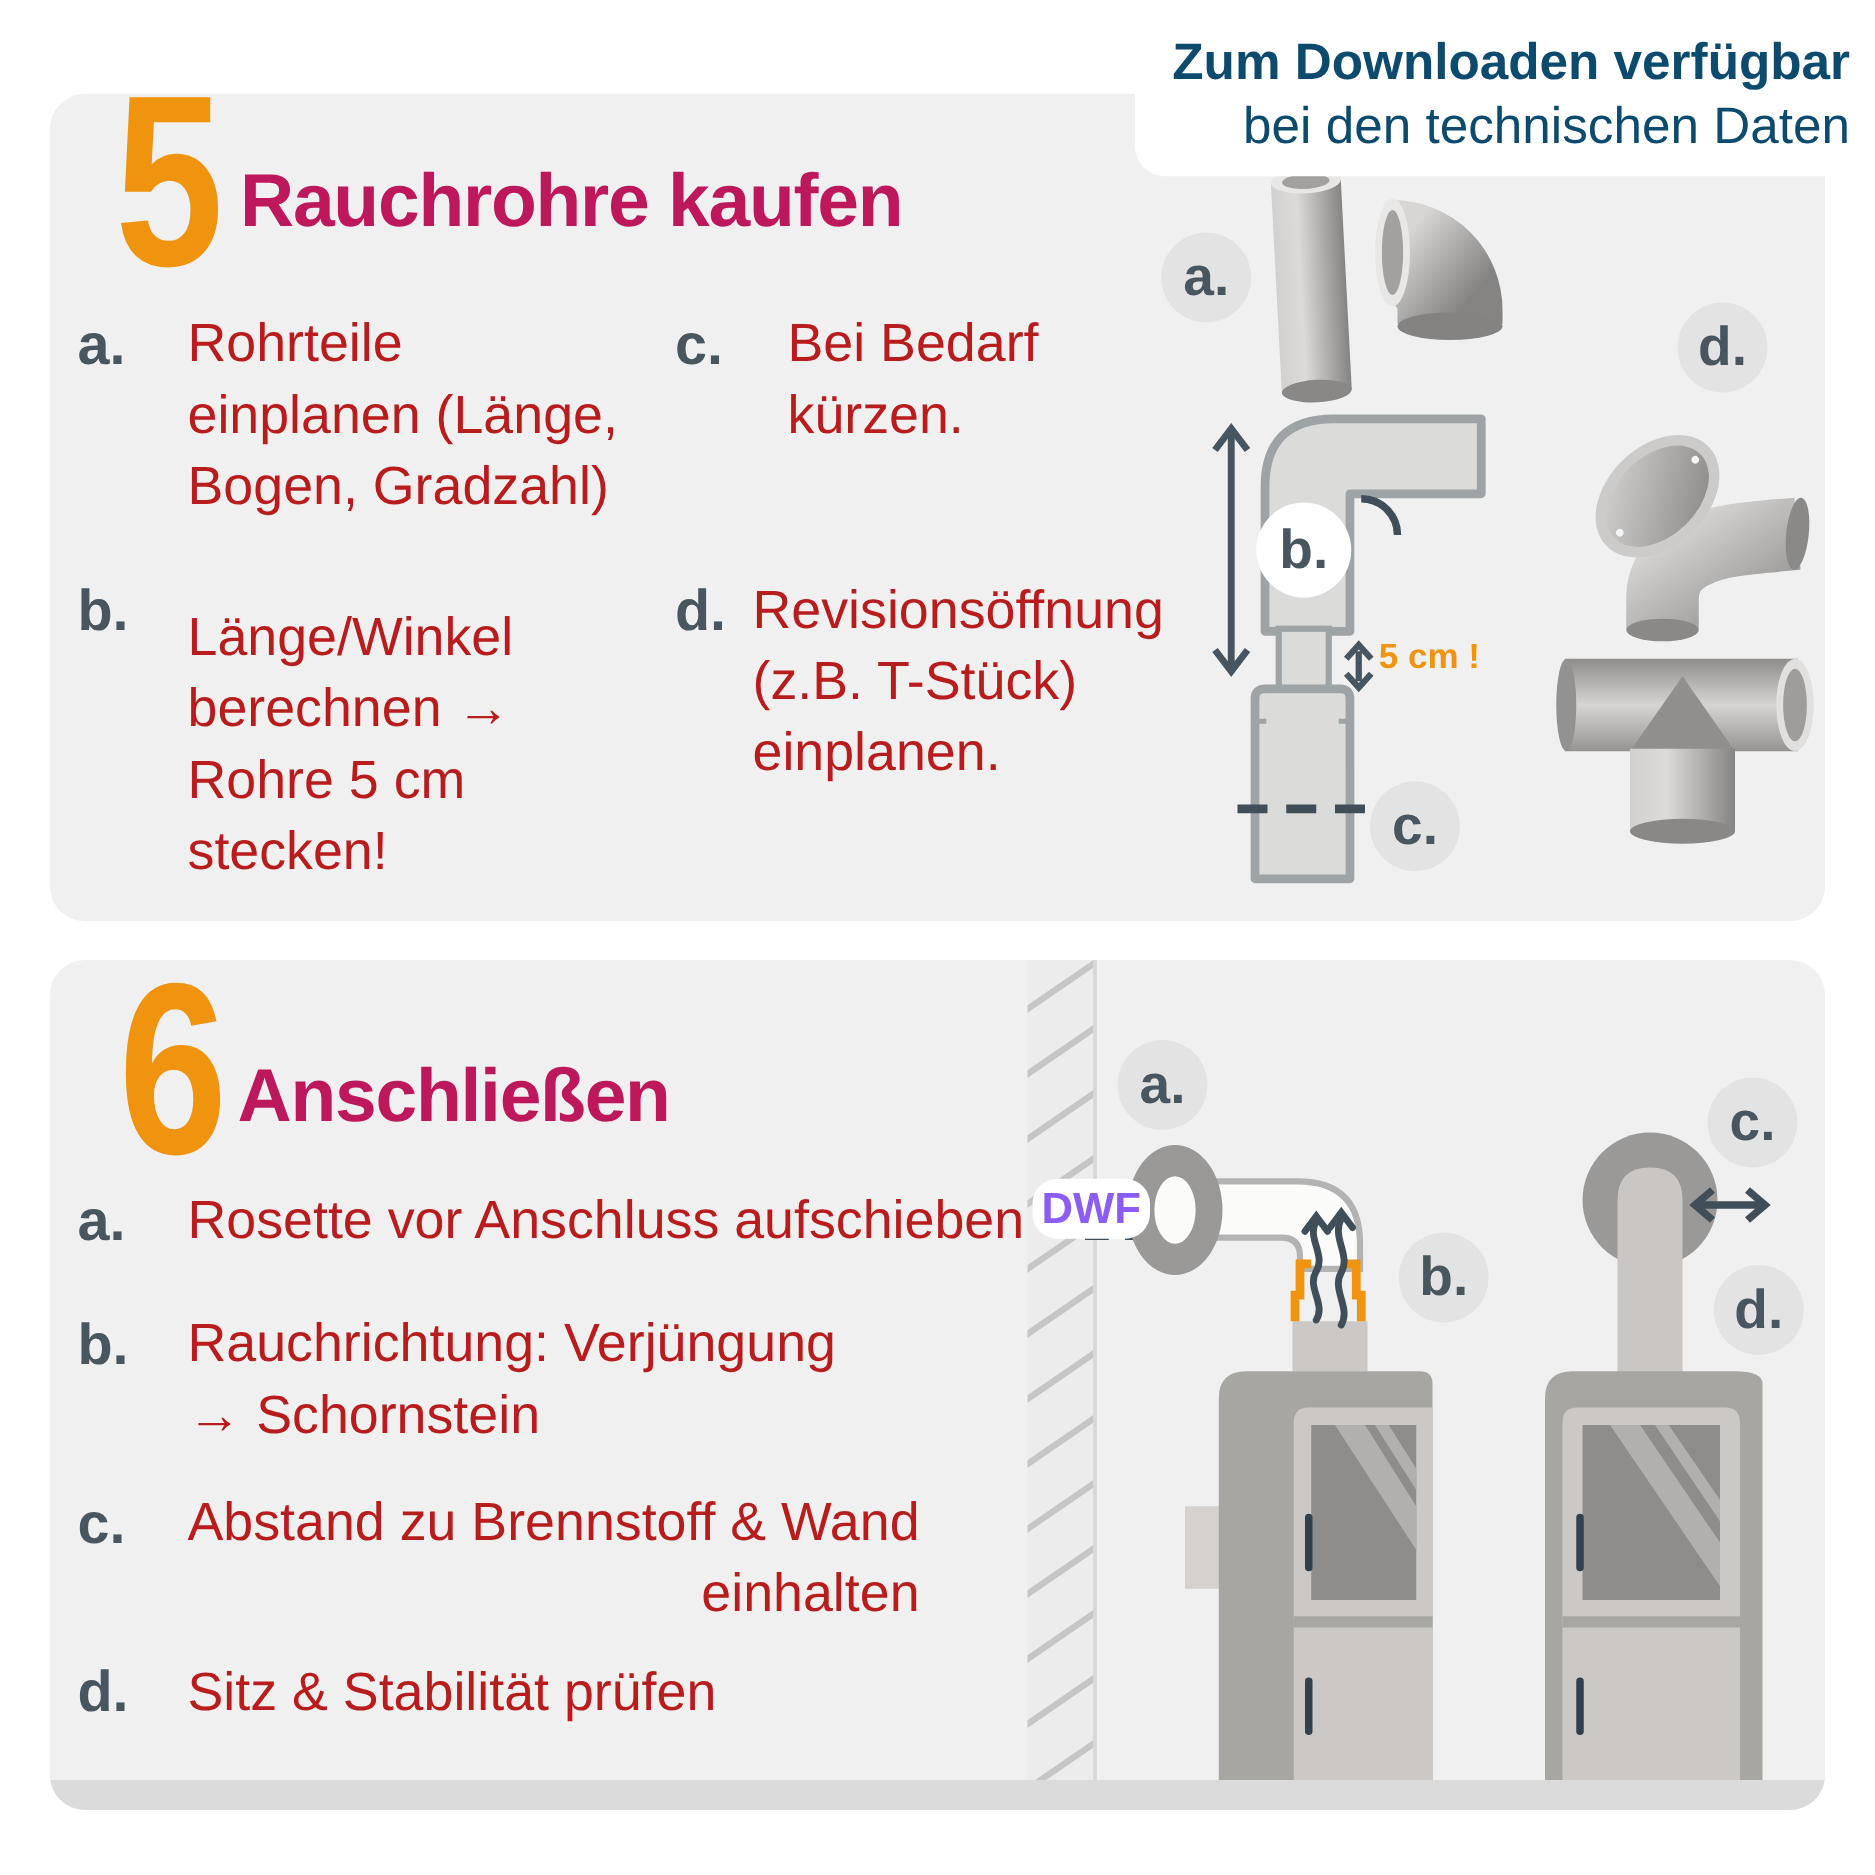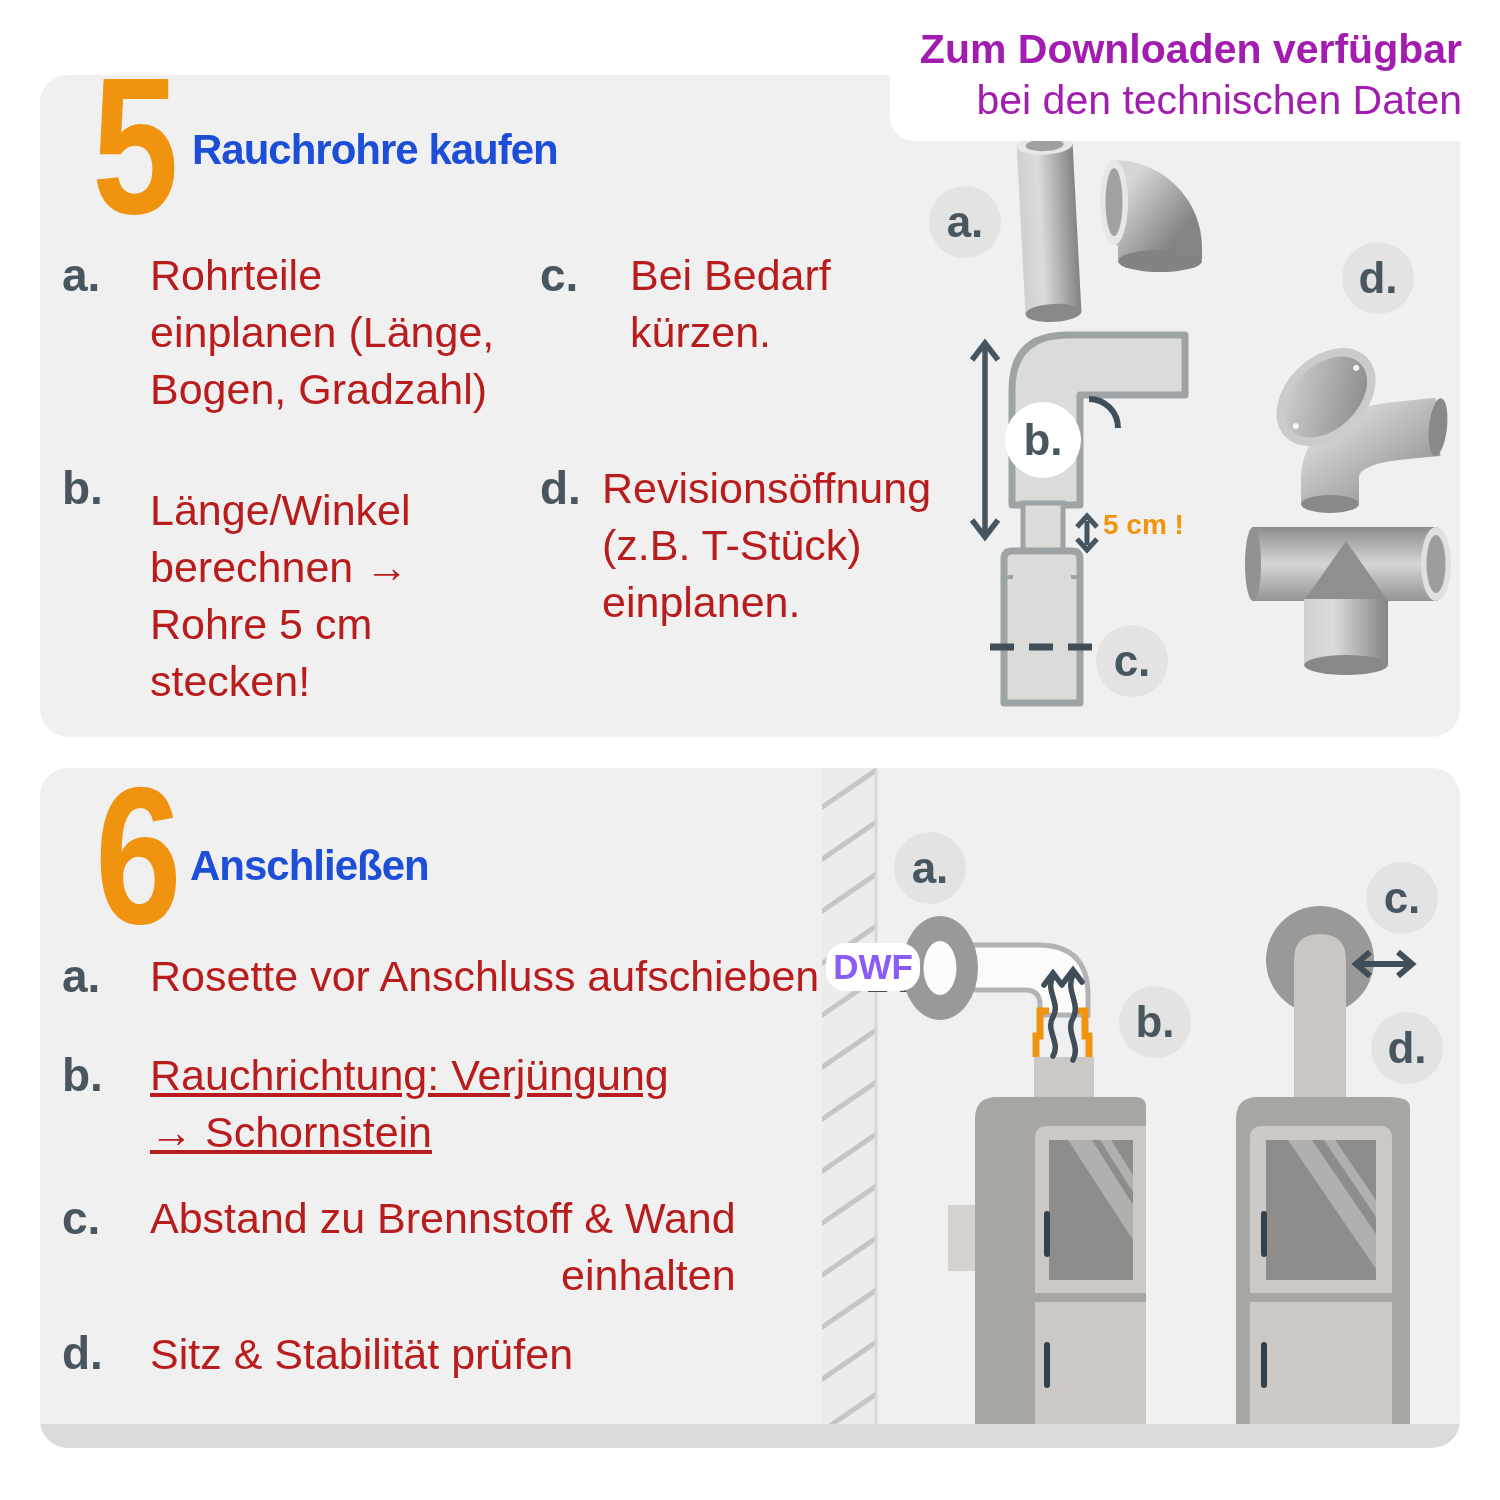--- a/index.html
+++ b/index.html
@@ -4,30 +4,30 @@
 <style>
   html,body{margin:0;padding:0;background:#ffffff;}
   #stage{position:relative;width:1500px;height:1500px;background:#ffffff;overflow:hidden;
          font-family:"Liberation Sans",sans-serif;}
   .panel{position:absolute;left:40px;width:1420px;background:#F0F0F0;border-radius:28px;overflow:hidden;}
   #panel5{top:75px;height:662px;}
   #panel6{top:768px;height:680px;}
   .panel svg{position:absolute;left:0;top:0;}
   .big-number{position:absolute;font-size:195px;font-weight:bold;color:#F0930E;line-height:1;
               transform:scaleX(0.8);transform-origin:left top;}
-  .panel-title{position:absolute;font-size:42px;font-weight:bold;color:#1d4ed8;letter-spacing:-1px;}
+  .panel-title{position:absolute;font-size:60px;font-weight:bold;color:#be185d;letter-spacing:-1px;}
   .item{position:absolute;}
   .item-letter{position:absolute;font-size:46px;font-weight:bold;color:#47565F;line-height:57px;}
   .item-text{position:absolute;font-size:43px;color:#b91c1c;line-height:57px;white-space:nowrap;margin-left:30px;}
   .badge{position:absolute;width:72px;height:72px;border-radius:50%;background:#E3E3E3;
          color:#47565F;font-size:44px;font-weight:bold;display:flex;align-items:center;
          justify-content:center;line-height:1;}
   .badge.white{background:#FFFFFF;width:76px;height:76px;}
-  #download-note{position:absolute;top:0;right:0;background:#ffffff;padding:24px 38px 14px 30px;
-                 border-radius:0 0 0 24px;text-align:right;color:#a21caf;font-size:41px;line-height:1.25;z-index:5;}
+  #download-note{position:absolute;top:0;right:0;background:#ffffff;padding:24px 20px 14px 30px;
+                 border-radius:0 0 0 24px;text-align:right;color:#0c4a6e;font-size:41px;line-height:1.25;z-index:5;}
   #download-note .l1{font-weight:bold;}
   #dim-label{position:absolute;left:1063px;top:434px;color:#F0930E;font-size:28px;font-weight:bold;white-space:nowrap;}
   #dwf-pill{position:absolute;left:786px;top:175px;width:94px;height:48px;background:#ffffff;
             border-radius:20px;color:#8b5cf6;font-size:35px;font-weight:bold;display:flex;
             align-items:center;justify-content:center;}
 </style>
 </head>
 <body>
 
 <div id="stage">
@@ -242,21 +242,21 @@
     <div class="panel-title" style="left:150px;top:74px;">Anschließen</div>
 
     <div class="item">
       <div class="item-letter" style="left:22px;top:180px;">a.</div>
       <div class="item-text" style="left:80px;top:180px;">
         <div>Rosette vor Anschluss aufschieben</div>
       </div>
     </div>
     <div class="item">
       <div class="item-letter" style="left:22px;top:279px;">b.</div>
-      <div class="item-text" style="left:80px;top:279px;text-decoration:underline;">
+      <div class="item-text" style="left:80px;top:279px;">
         <div>Rauchrichtung: Verjüngung</div>
         <div>→ Schornstein</div>
       </div>
     </div>
     <div class="item">
       <div class="item-letter" style="left:22px;top:422px;">c.</div>
       <div class="item-text" style="left:80px;top:422px;text-align:right;">
         <div>Abstand zu Brennstoff &amp; Wand</div>
         <div>einhalten</div>
       </div>

